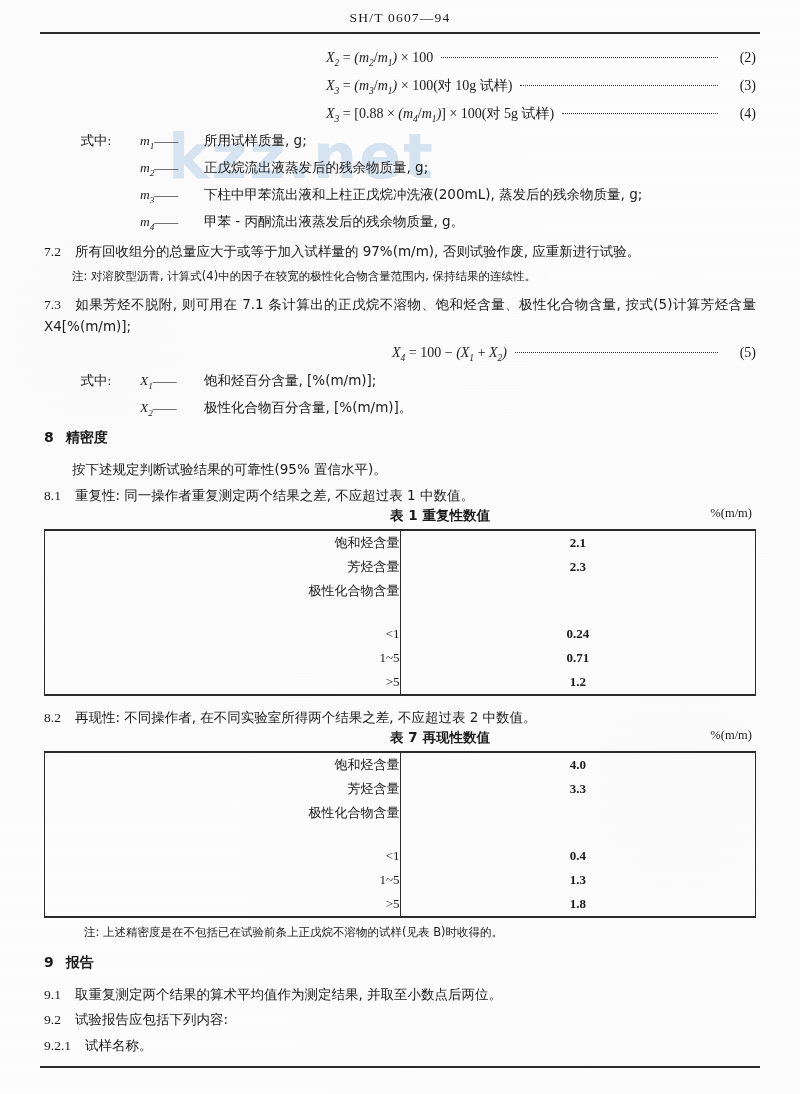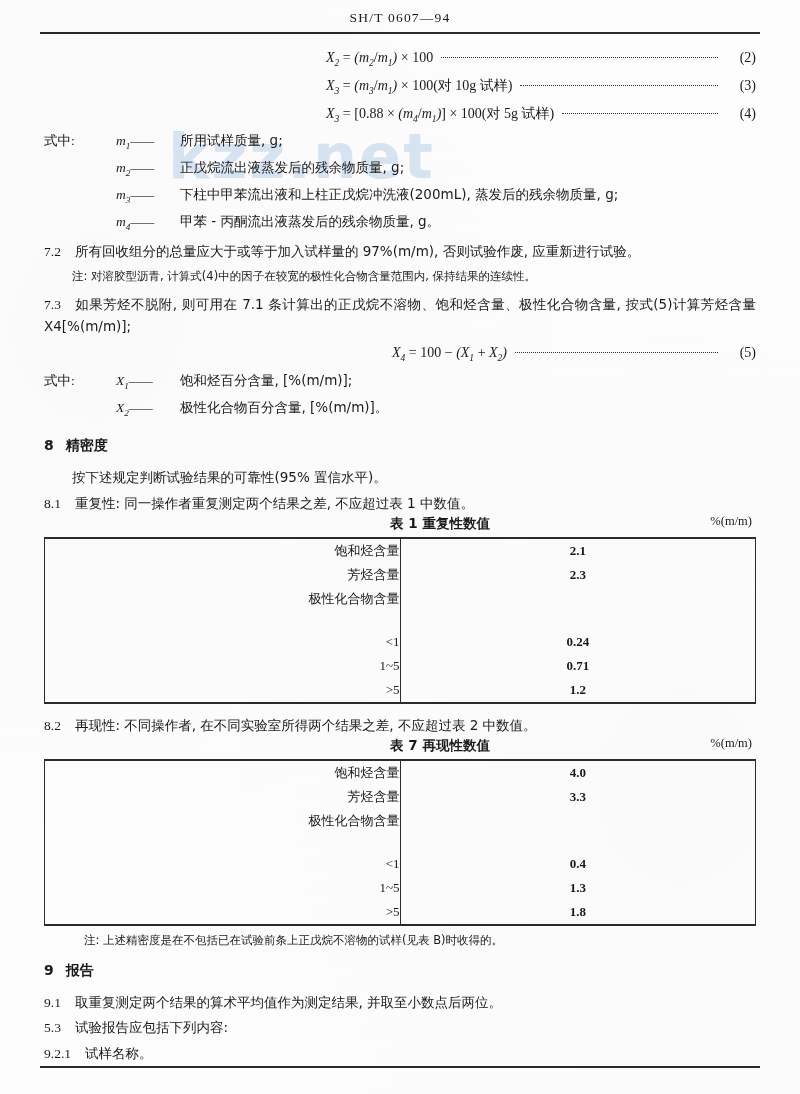--- a/index.html
+++ b/index.html
@@ -109,22 +109,23 @@
   
   .defs { margin-top: 4px; font-size: 13.5px; }
   .def-line {
     display: flex;
     align-items: baseline;
     margin-bottom: 7px;
     line-height: 1.2;
   }
   .def-line .label-cell {
     width: 56px;
-    text-align: left;
-    font-family: "Liberation Serif", "DejaVu Serif", serif;
+    text-align: center;
+    font-family: "Liberation Serif", "DejaVu Serif", serif;
+    margin-left: 24px;
   }
   .def-line .sym {
     width: 64px;
     font-style: italic;
     font-family: "Liberation Serif", "DejaVu Serif", serif;
     margin-left: 16px;
   }
   .def-line .desc { flex: 1; }
 
   
@@ -140,21 +141,21 @@
   }
   .note {
     font-size: 11.5px;
     margin-top: 5px;
     padding-left: 28px;
     line-height: 1.45;
   }
   .heading {
     font-size: 14px;
     font-weight: bold;
-    margin-top: 18px;
+    margin-top: 10px;
   }
   .heading .secno { margin-right: 12px; font-weight: bold; }
   .indent-para {
     font-size: 13.5px;
     margin-top: 12px;
     padding-left: 28px;
     line-height: 1.5;
   }
 
   
@@ -414,21 +415,21 @@
     </div>
 
     <div class="heading" style="margin-top:14px;">
       <span class="secno">9</span><span>报告</span>
     </div>
 
     <div class="para" style="margin-top:12px;">
       <span class="secno">9.1</span><span>取重复测定两个结果的算术平均值作为测定结果, 并取至小数点后两位。</span>
     </div>
     <div class="para" style="margin-top:4px;">
-      <span class="secno">5.3</span><span>试验报告应包括下列内容:</span>
+      <span class="secno">9.2</span><span>试验报告应包括下列内容:</span>
     </div>
     <div class="para" style="margin-top:4px;">
       <span class="secno">9.2.1</span><span>试样名称。</span>
     </div>
 
   </div>
 
   <div class="rule-bottom"></div>
   <div class="grain"></div>
 </div>

